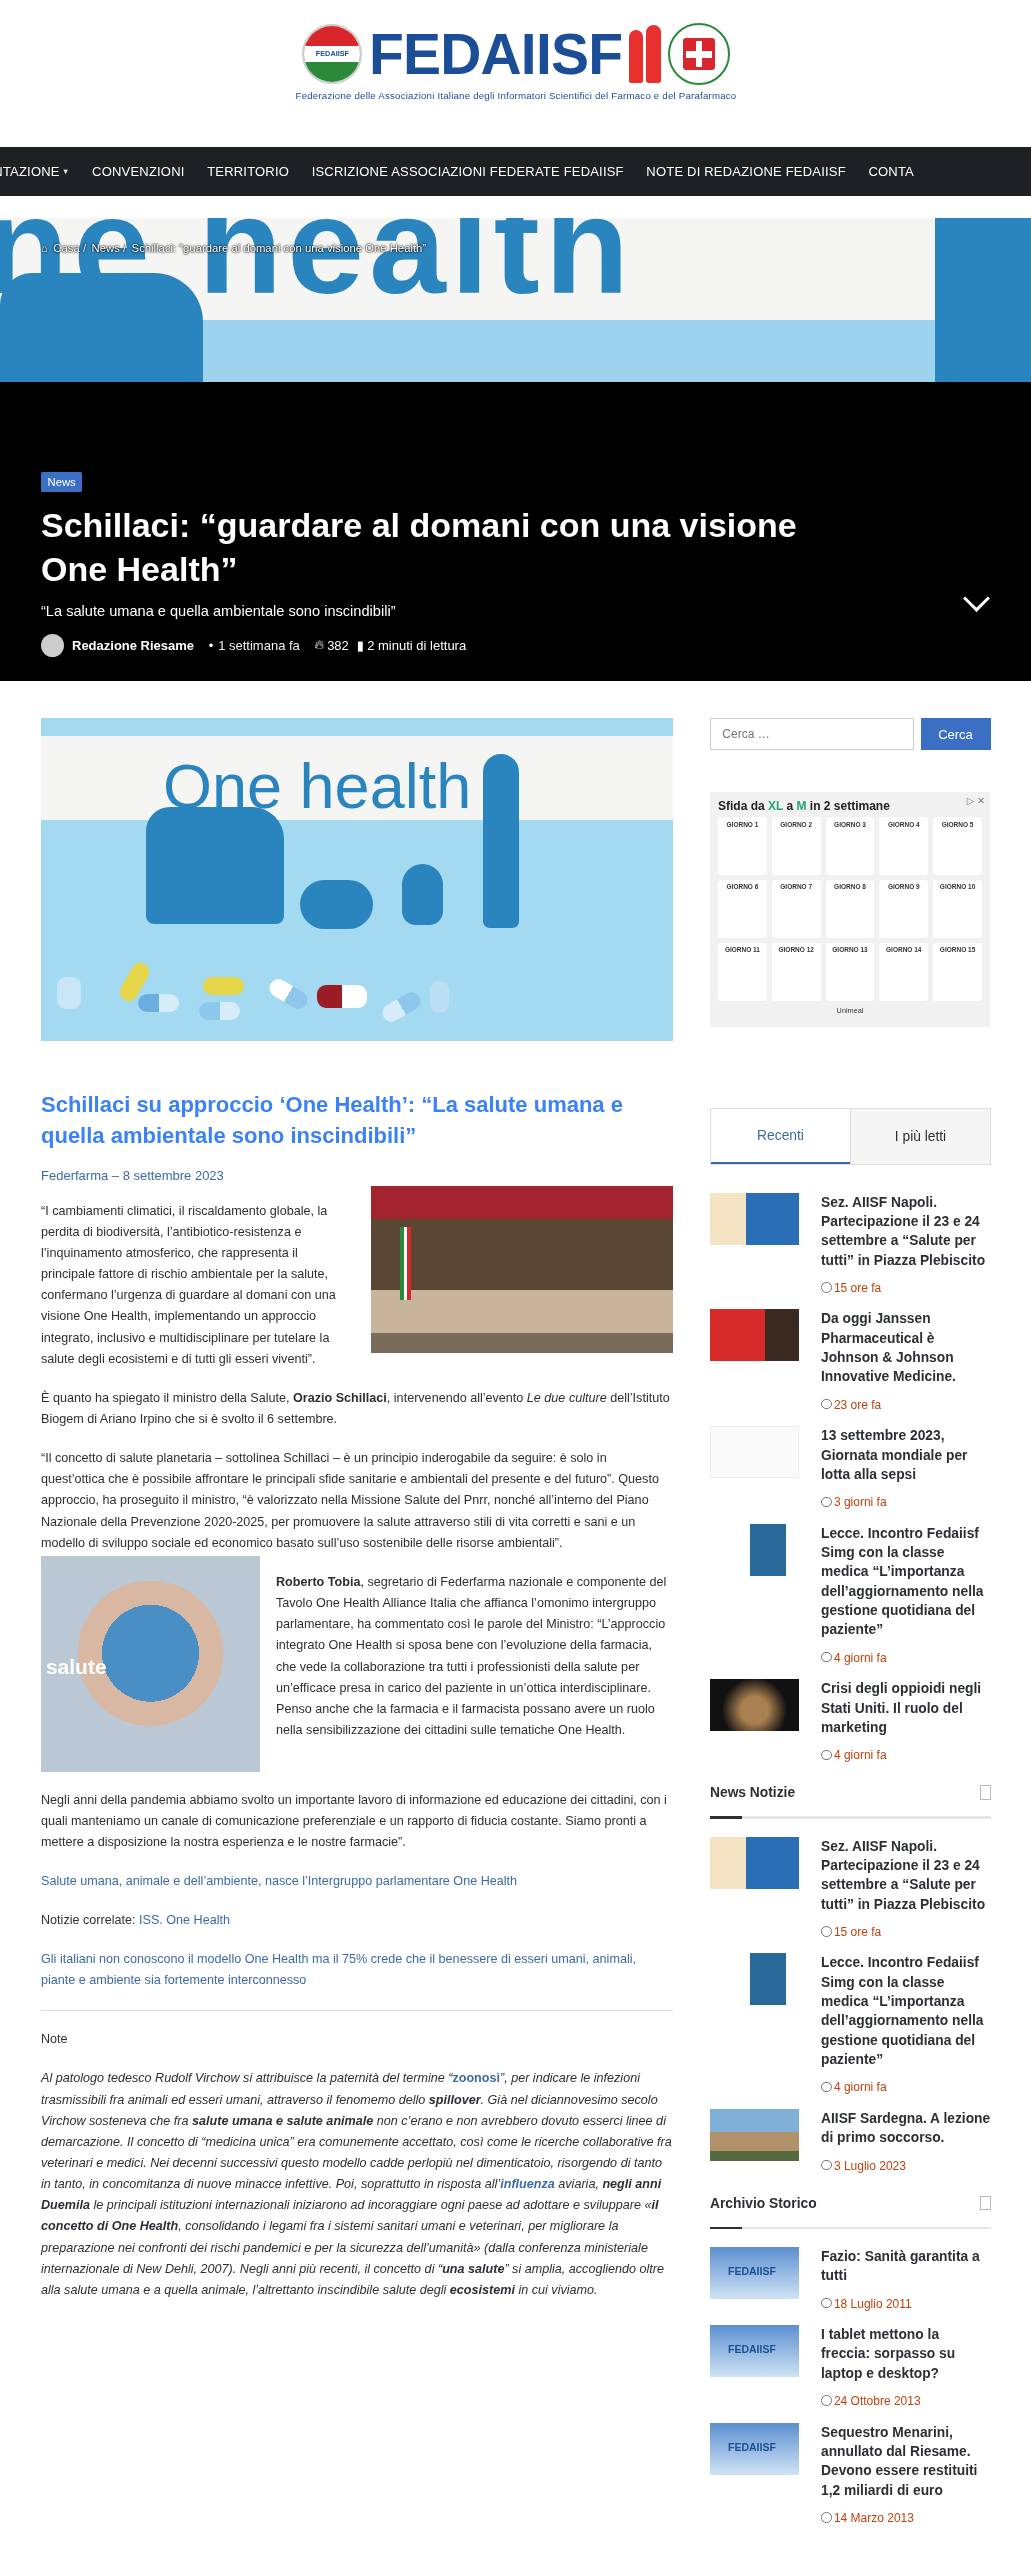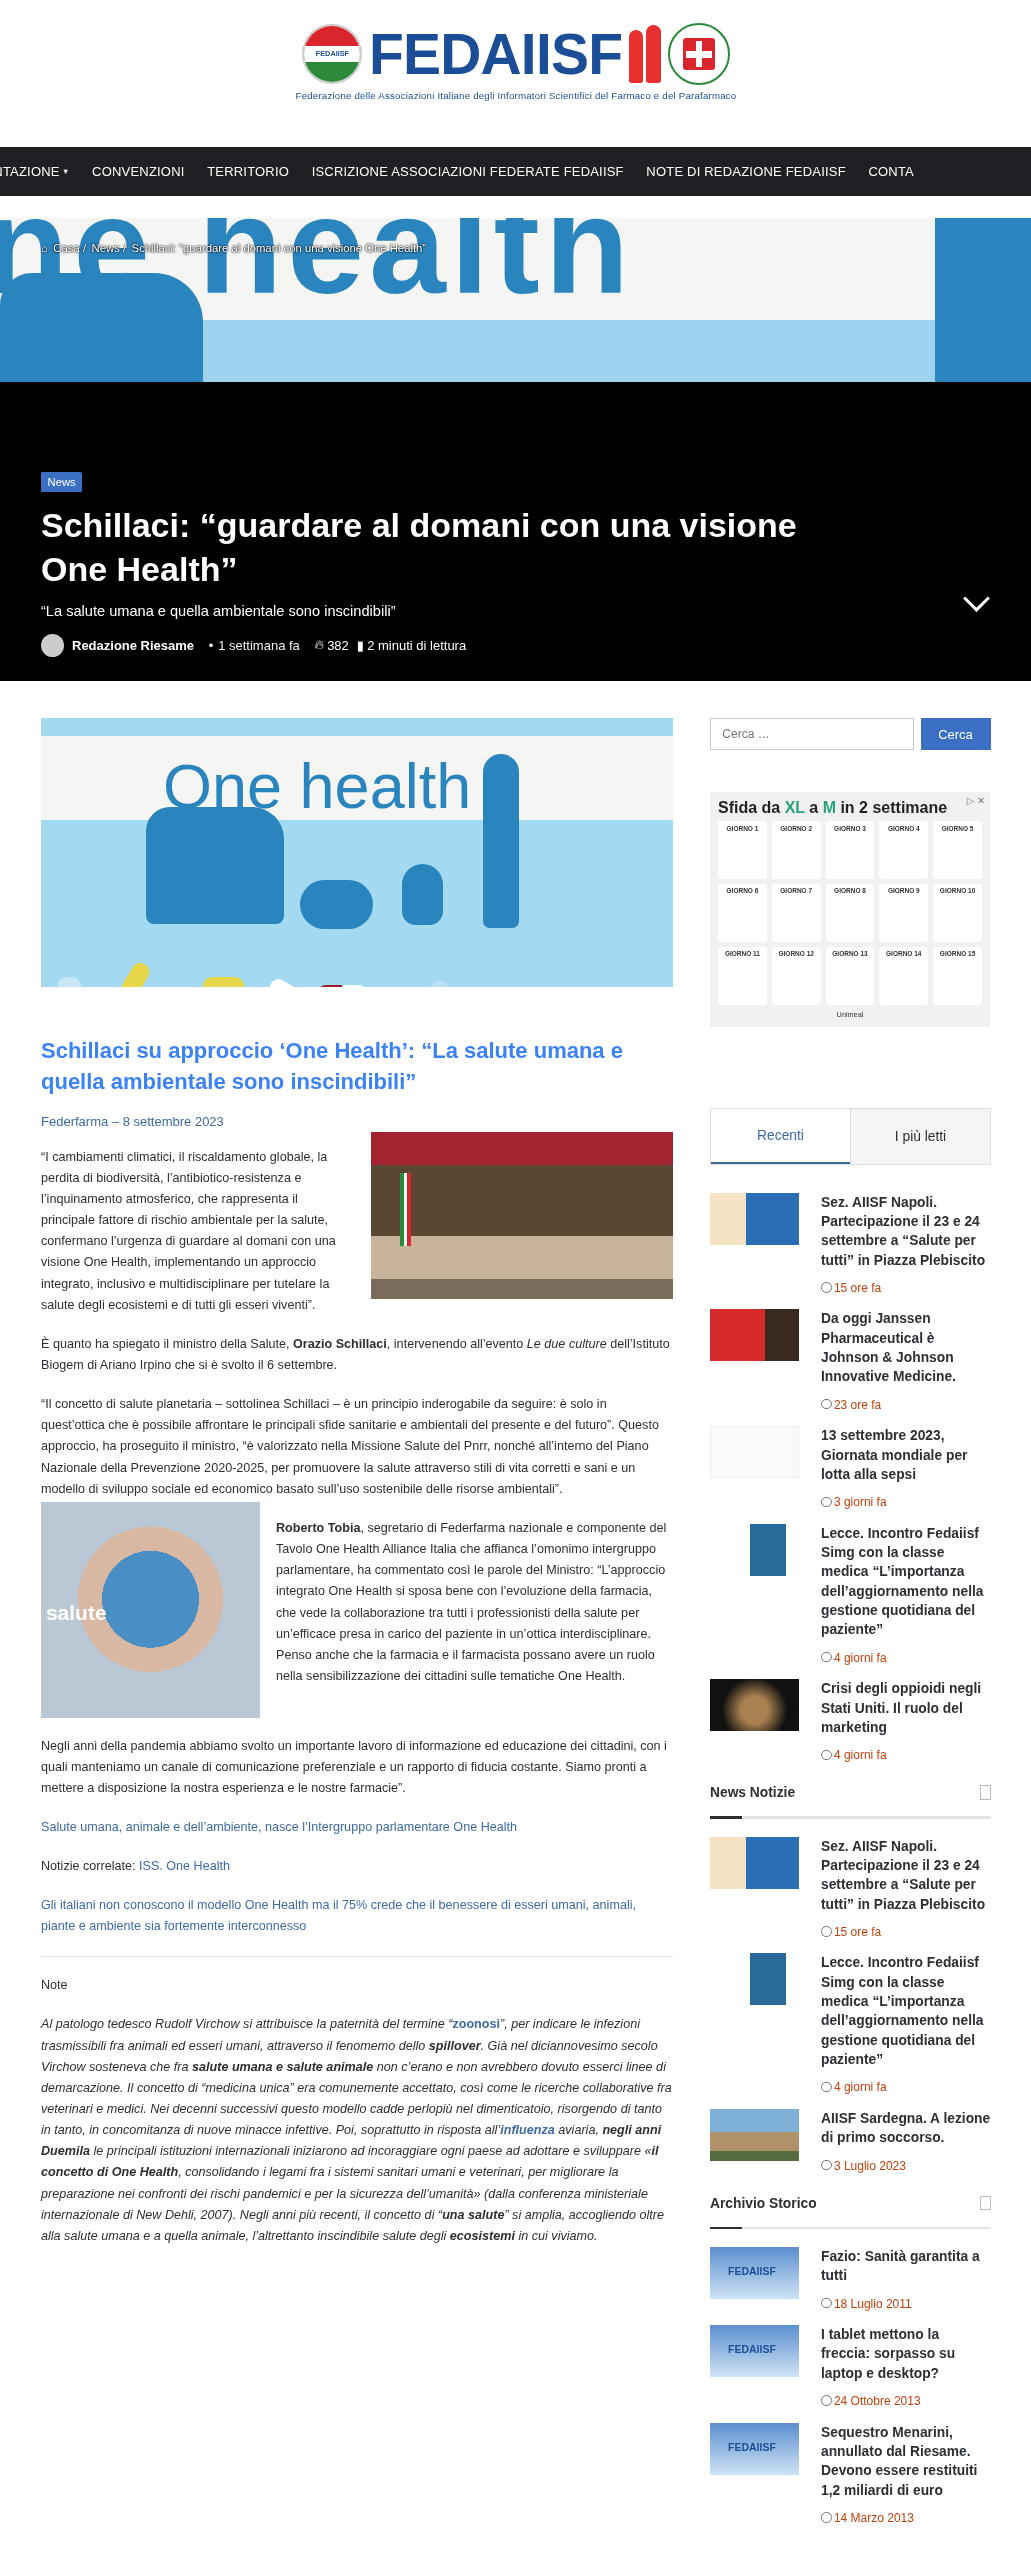--- a/index.html
+++ b/index.html
@@ -48,21 +48,21 @@
   .meta-date { margin-right: 14.6px; opacity: 0.95; }
   .meta-views { margin-right: 8px; }
   .chev-down { position: absolute; right: 41px; top: 368px; width: 31px; height: 31px; }
   .chev-down::before { content: ""; position: absolute; left: 6.5px; top: 3.2px; width: 16px; height: 16px; border-right: 3.2px solid #fff; border-bottom: 3.2px solid #fff; transform: rotate(45deg); }
 
   
   .container { display: flex; padding: 0 41px; margin-top: 37px; gap: 37px; }
   .main-col { width: 632px; }
   .sidebar { width: 281px; }
 
-  .featured-img { width: 632px; height: 269px; background: #a4d9f2; position: relative; overflow: hidden; }
+  .featured-img { width: 632px; height: 323px; background: #a4d9f2; position: relative; overflow: hidden; }
   .featured-img .strip-top { position: absolute; top: 0; left: 0; right: 0; height: 18px; background: #a4d9f2; }
   .featured-img .white-band { position: absolute; top: 18px; left: 0; right: 0; height: 84px; background: #f5f6f3; }
   .featured-img .oh-text { position: absolute; top: 32px; left: 122px; font-size: 63px; color: #2a84be; font-family: "Liberation Sans", sans-serif; }
   .featured-img .cow-s { position: absolute; left: 105px; top: 89px; width: 138px; height: 117px; background: #2a84be; border-radius: 24px 32px 8px 8px; }
   .featured-img .pig-s { position: absolute; left: 259px; top: 162px; width: 73px; height: 49px; background: #2a84be; border-radius: 32px; }
   .featured-img .hen-s { position: absolute; left: 361px; top: 146px; width: 41px; height: 61px; background: #2a84be; border-radius: 24px 24px 16px 16px; }
   .featured-img .man-s { position: absolute; left: 442px; top: 36px; width: 36px; height: 174px; background: #2a84be; border-radius: 18px 18px 6.5px 6.5px; }
   .pill { position: absolute; width: 41px; height: 18px; border-radius: 9px; }
 
   .article-title { font-size: 22px; font-weight: bold; line-height: 1.4; margin-top: 49px; color: #3b82f6; }
@@ -77,21 +77,21 @@
   .link { color: #3d6aa5; }
   .hr { height: 1.6px; background: #ddd; margin-top: 18px; }
   .note-p { font-size: 12.6px; line-height: 1.68; margin-top: 18px; font-style: italic; color: #2c2f34; }
   .note-p b { font-weight: bold; }
 
   
   .search-row { display: flex; gap: 6.5px; }
   .search-input { width: 204px; height: 32px; border: 0.8px solid #ccc; padding: 0 11.3px; font-size: 12px; color: #888; font-family: "Liberation Sans", sans-serif; }
   .search-btn { width: 70px; height: 32px; background: #3a6fc4; color: #fff; border: none; font-size: 13px; font-family: "Liberation Sans", sans-serif; }
   .ad-box { margin-top: 42px; width: 280px; height: 235px; background: #f1f1f1; position: relative; padding: 6.5px 8px; }
-  .ad-title { font-size: 16px; font-weight: bold; color: #222; }
+  .ad-title { font-size: 12px; font-weight: bold; color: #222; }
   .ad-title .g { color: #2aa37a; }
   .ad-grid { display: grid; grid-template-columns: repeat(5, 1fr); gap: 4.9px; margin-top: 4.9px; }
   .ad-cell { background: #fff; height: 58px; border-radius: 3.2px; font-size: 6.5px; text-align: center; font-weight: bold; padding-top: 3.2px; color: #333; }
   .ad-foot { text-align: center; font-size: 7.3px; margin-top: 4.9px; color: #333; }
   .ad-close { position: absolute; right: 4.9px; top: 3.2px; font-size: 9.7px; color: #777; }
 
   .tabs { display: flex; margin-top: 81px; border: 0.8px solid #ddd; height: 57px; }
   .tab { flex: 1; display: flex; align-items: center; justify-content: center; font-size: 13.8px; }
   .tab.active { color: #3d6aa5; border-bottom: 2.4px solid #3d6aa5; background: #fff; }
   .tab.inactive { background: #f5f5f5; border-left: 0.8px solid #ddd; color: #2c2f34; }

